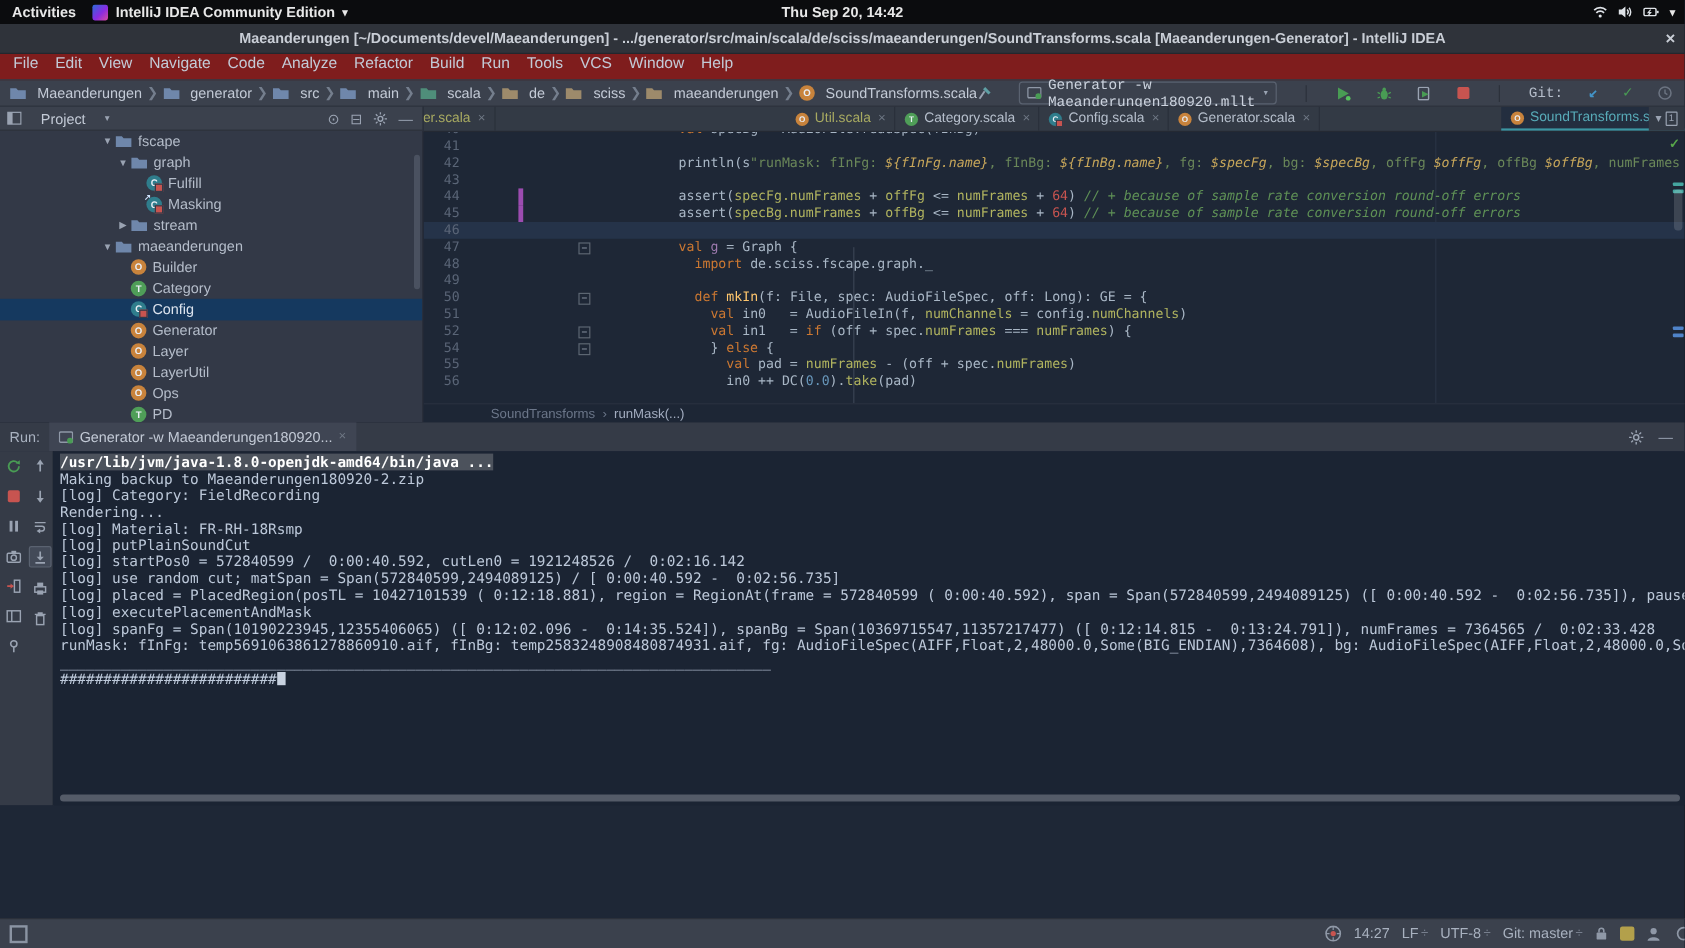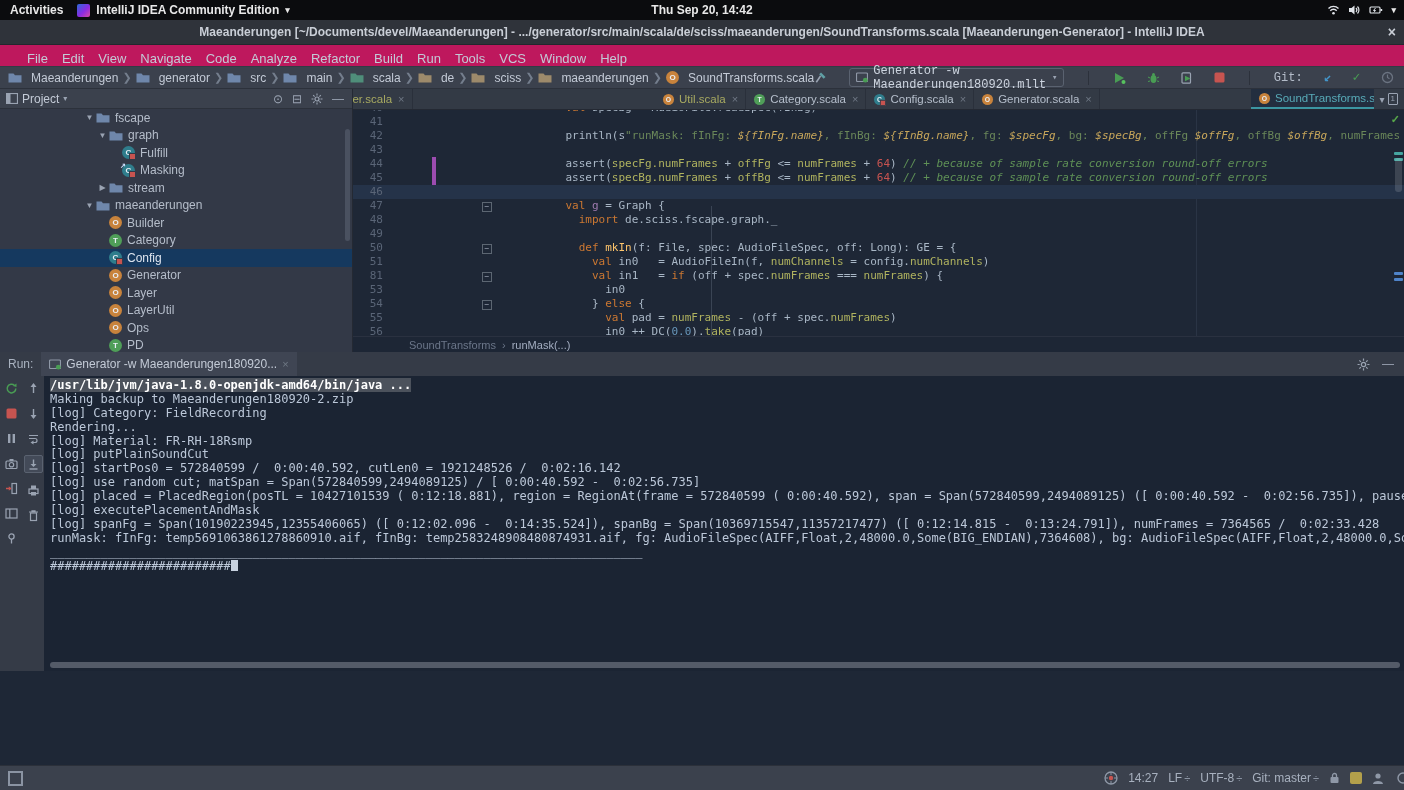--- a/index.html
+++ b/index.html
@@ -11,36 +11,36 @@
   .db-left{display:flex;align-items:center;gap:14px;padding-left:10px;}
   .db-clock{position:absolute;left:0;right:0;text-align:center;pointer-events:none;}
   .db-right{margin-left:auto;display:flex;align-items:center;gap:8px;padding-right:8px;z-index:2;}
   .appmenu{display:flex;align-items:center;gap:6px;}
   .idea-logo{width:13px;height:13px;border-radius:2px;background:linear-gradient(135deg,#2b6bd8 0%,#8a2be2 55%,#d84b9e 100%);display:inline-block;}
   
   .title-bar{position:absolute;top:20px;left:0;right:0;height:24px;background:#2f333a;border-bottom:1px solid #24272d;
              color:#c9ced6;font-size:12px;font-weight:bold;display:flex;align-items:center;justify-content:center;}
   .title-close{position:absolute;right:8px;top:0;height:24px;display:flex;align-items:center;color:#c9ced6;font-size:14px;}
   
-  .menu-bar{position:absolute;top:45px;left:0;right:0;height:21px;background:#be185d;display:flex;align-items:flex-end;
-            font-size:13px;color:#c3cad6;padding-left:20px;border-bottom:1px solid #343a45;}
+  .menu-bar{position:absolute;top:45px;left:0;right:0;height:21px;background:#7f1d1d;display:flex;align-items:flex-start;
+            font-size:13px;color:#c3cad6;padding-left:4px;border-bottom:1px solid #343a45;}
   .menu-item{padding:0 7px;}
   .nav-bar{position:absolute;top:67px;left:0;right:0;height:21px;background:#3b414d;display:flex;align-items:center;
            font-size:12px;color:#c3cad6;padding-left:8px;border-bottom:1px solid #2c313b;}
   .crumb{display:flex;align-items:center;gap:4px;}
   .crumb-sep{color:#747e8d;margin:0 4px;font-size:11px;}
   .nav-right{margin-left:auto;display:flex;align-items:center;gap:21px;padding-right:8px;font-family:Liberation Mono, monospace;}
   .runcfg{display:flex;align-items:center;gap:5px;border:1px solid #5a6270;border-radius:3px;height:17px;padding:0 6px;color:#cdd4df;}
   .sep-v{width:1px;height:14px;background:#2c313b;margin:0 3px;}
   .gitlbl{color:#b4bcc9;}
   
   .main{position:absolute;top:89px;left:0;width:1404px;height:263px;}
   .project-panel{position:absolute;left:0;top:0;width:352px;height:263px;background:#333947;border-right:1px solid #242933;}
   .project-header{height:19px;display:flex;align-items:center;background:#3b414d;border-bottom:1px solid #2c313b;
-                  font-size:12px;color:#c3cad6;padding-left:6px;gap:4px;}
+                  font-size:12px;color:#c3cad6;padding-left:6px;gap:16px;}
   .ph-icons{margin-left:auto;display:flex;align-items:center;gap:9px;padding-right:8px;color:#9aa3b2;font-size:12px;}
   .tree{position:absolute;top:20px;left:0;right:0;bottom:0;overflow:hidden;font-size:12px;color:#b5bdca;}
   .tree-row{height:17.5px;display:flex;align-items:center;white-space:nowrap;}
   .tree-row.sel{background:#15395f;color:#dde4ee;}
   .tw-arrow{width:13px;color:#9aa3b2;font-size:8px;text-align:center;flex:none;}
   .proj-scroll{position:absolute;right:2px;top:40px;width:5px;height:112px;background:#4a5160;border-radius:3px;}
   
   .badge{position:relative;width:13px;height:13px;border-radius:50%;flex:none;display:inline-flex;align-items:center;justify-content:center;
          font-size:8px;font-weight:bold;color:#e9eef5;margin-right:5px;}
   .badge .rsq{position:absolute;right:-1px;bottom:-1px;width:5px;height:5px;background:#c75450;border:1px solid #333947;}
@@ -561,32 +561,26 @@
               </span>
               <span class="codetext"><span class="seg-id">      </span><span class="seg-kw">def</span><span class="seg-id"> </span><span class="seg-fn">mkIn</span><span class="seg-id">(f: File, spec: AudioFileSpec, off: Long): GE = {</span></span>
             </div>
             <div class="code-line">
               <span class="ln">51</span>
               <span class="vcs"></span>
               <span class="foldc"></span>
               <span class="codetext"><span class="seg-id">        </span><span class="seg-kw">val</span><span class="seg-id"> in0   = AudioFileIn(f, </span><span class="seg-meth">numChannels</span><span class="seg-id"> = config.</span><span class="seg-meth">numChannels</span><span class="seg-id">)</span></span>
             </div>
             <div class="code-line">
-              <span class="ln">81</span>
+              <span class="ln">52</span>
               <span class="vcs"></span>
               <span class="foldc">
                 <span class="foldbox">−</span>
               </span>
               <span class="codetext"><span class="seg-id">        </span><span class="seg-kw">val</span><span class="seg-id"> in1   = </span><span class="seg-kw">if</span><span class="seg-id"> (off + spec.</span><span class="seg-meth">numFrames</span><span class="seg-id"> === </span><span class="seg-meth">numFrames</span><span class="seg-id">) {</span></span>
-            </div>
-            <div class="code-line">
-              <span class="ln">53</span>
-              <span class="vcs"></span>
-              <span class="foldc"></span>
-              <span class="codetext"><span class="seg-id">          in0</span></span>
             </div>
             <div class="code-line">
               <span class="ln">54</span>
               <span class="vcs"></span>
               <span class="foldc">
                 <span class="foldbox">−</span>
               </span>
               <span class="codetext"><span class="seg-id">        } </span><span class="seg-kw">else</span><span class="seg-id"> {</span></span>
             </div>
             <div class="code-line">

